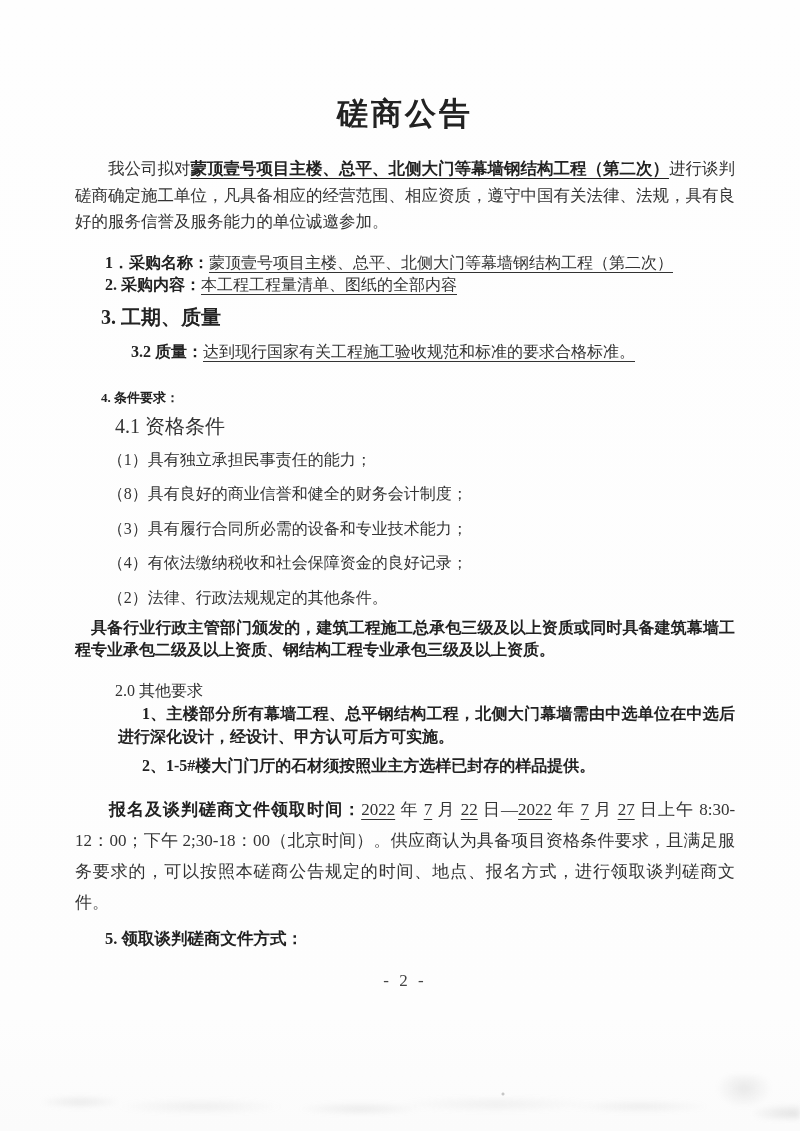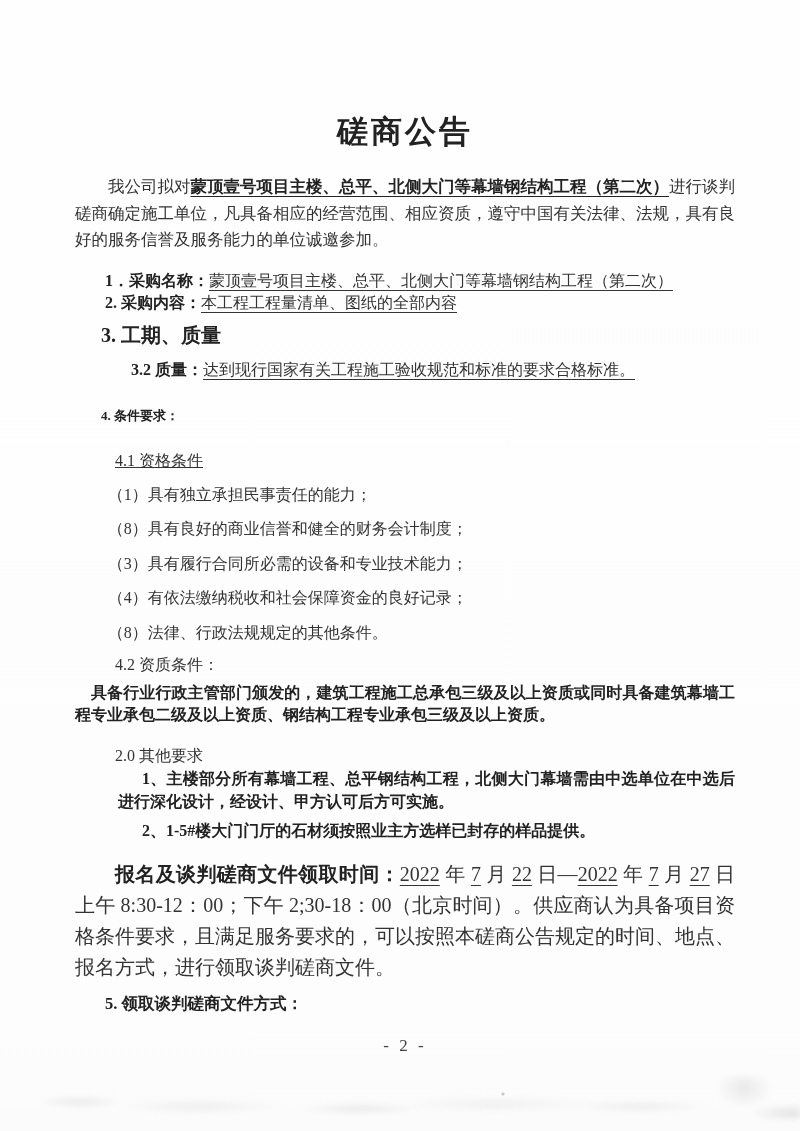--- a/index.html
+++ b/index.html
@@ -12,21 +12,21 @@
     position:relative;
     width:800px;
     height:1131px;
     margin:0 auto;
     background:linear-gradient(180deg,#fefefe 0%,#fdfdfd 90%,#fbfbfb 100%);
     overflow:hidden;
   }
   .content{
     position:absolute;
     left:75px;
-    top:18px;
+    top:0;
     width:660px;
   }
   .doc-title{
     text-align:center;
     font-size:31px;
     font-weight:bold;
     letter-spacing:3px;
     color:#222;
     margin:93px 0 0 0;
     line-height:42px;
@@ -61,25 +61,23 @@
   }
   .sub31{margin-top:12px;}
   .sub32{margin-top:13px;}
   .h4{
     margin-top:24px;
     padding-left:26px;
     font-size:13px;
     line-height:22px;
   }
   .h41{
-    margin-top:17px;
     padding-left:40px;
-    font-size:16px;
+    font-size:20px;
     line-height:34px;
-    text-decoration:underline;
   }
   .q{
     font-size:16px;
     line-height:34.5px;
     text-indent:2.05em;
     text-align:justify;
     margin:0;
   }
   .h42{
     margin-top:0px;
@@ -109,21 +107,21 @@
     text-align:justify;
   }
   .p43b{
     margin-top:7px;
     padding-left:67px;
     font-size:16px;
     line-height:22px;
   }
   .reg{
     margin-top:17px;
-    font-size:20px;
+    font-size:17px;
     line-height:31px;
     text-align:justify;
     text-indent:2em;
   }
   .h5{
     margin-top:10px;
     padding-left:30px;
     font-size:16.5px;
     line-height:22px;
   }
@@ -182,23 +180,22 @@
     <p class="sub sub32"><span class="b">3.2 质量：</span><span class="u">达到现行国家有关工程施工验收规范和标准的要求合格标准。</span></p>
 
     <p class="h4 b">4. 条件要求：</p>
 
     <p class="h41">4.1 资格条件</p>
 
     <p class="q">（1）具有独立承担民事责任的能力；</p>
     <p class="q">（8）具有良好的商业信誉和健全的财务会计制度；</p>
     <p class="q">（3）具有履行合同所必需的设备和专业技术能力；</p>
     <p class="q">（4）有依法缴纳税收和社会保障资金的良好记录；</p>
-    <p class="q">（8）法律、行政法规规定的其他条件。</p>
-
-    <p class="h42">4.2 资质条件：</p>
+    <p class="q">（2）法律、行政法规规定的其他条件。</p>
+
 
     <p class="p42 b">具备行业行政主管部门颁发的，建筑工程施工总承包三级及以上资质或同时具备建筑幕墙工程专业承包二级及以上资质、钢结构工程专业承包三级及以上资质。</p>
 
     <p class="h43">2.0 其他要求</p>
 
     <p class="p43a b">1、主楼部分所有幕墙工程、总平钢结构工程，北侧大门幕墙需由中选单位在中选后进行深化设计，经设计、甲方认可后方可实施。</p>
 
     <p class="p43b b">2、1-5#楼大门门厅的石材须按照业主方选样已封存的样品提供。</p>
 
     <p class="reg"><span class="b">报名及谈判磋商文件领取时间：</span><span class="u">2022</span><span> 年 </span><span class="u">7</span><span> 月 </span><span class="u">22</span><span> 日—</span><span class="u">2022</span><span> 年 </span><span class="u">7</span><span> 月 </span><span class="u">27</span><span> 日</span><span>上午 8:30-12：00；下午 2;30-18：00（北京时间）。</span><span>供应商认为具备项目资格条件要求，且满足服务要求的，可以按照本磋商公告规定的时间、地点、报名方式，进行领取谈判磋商文件。</span></p>

